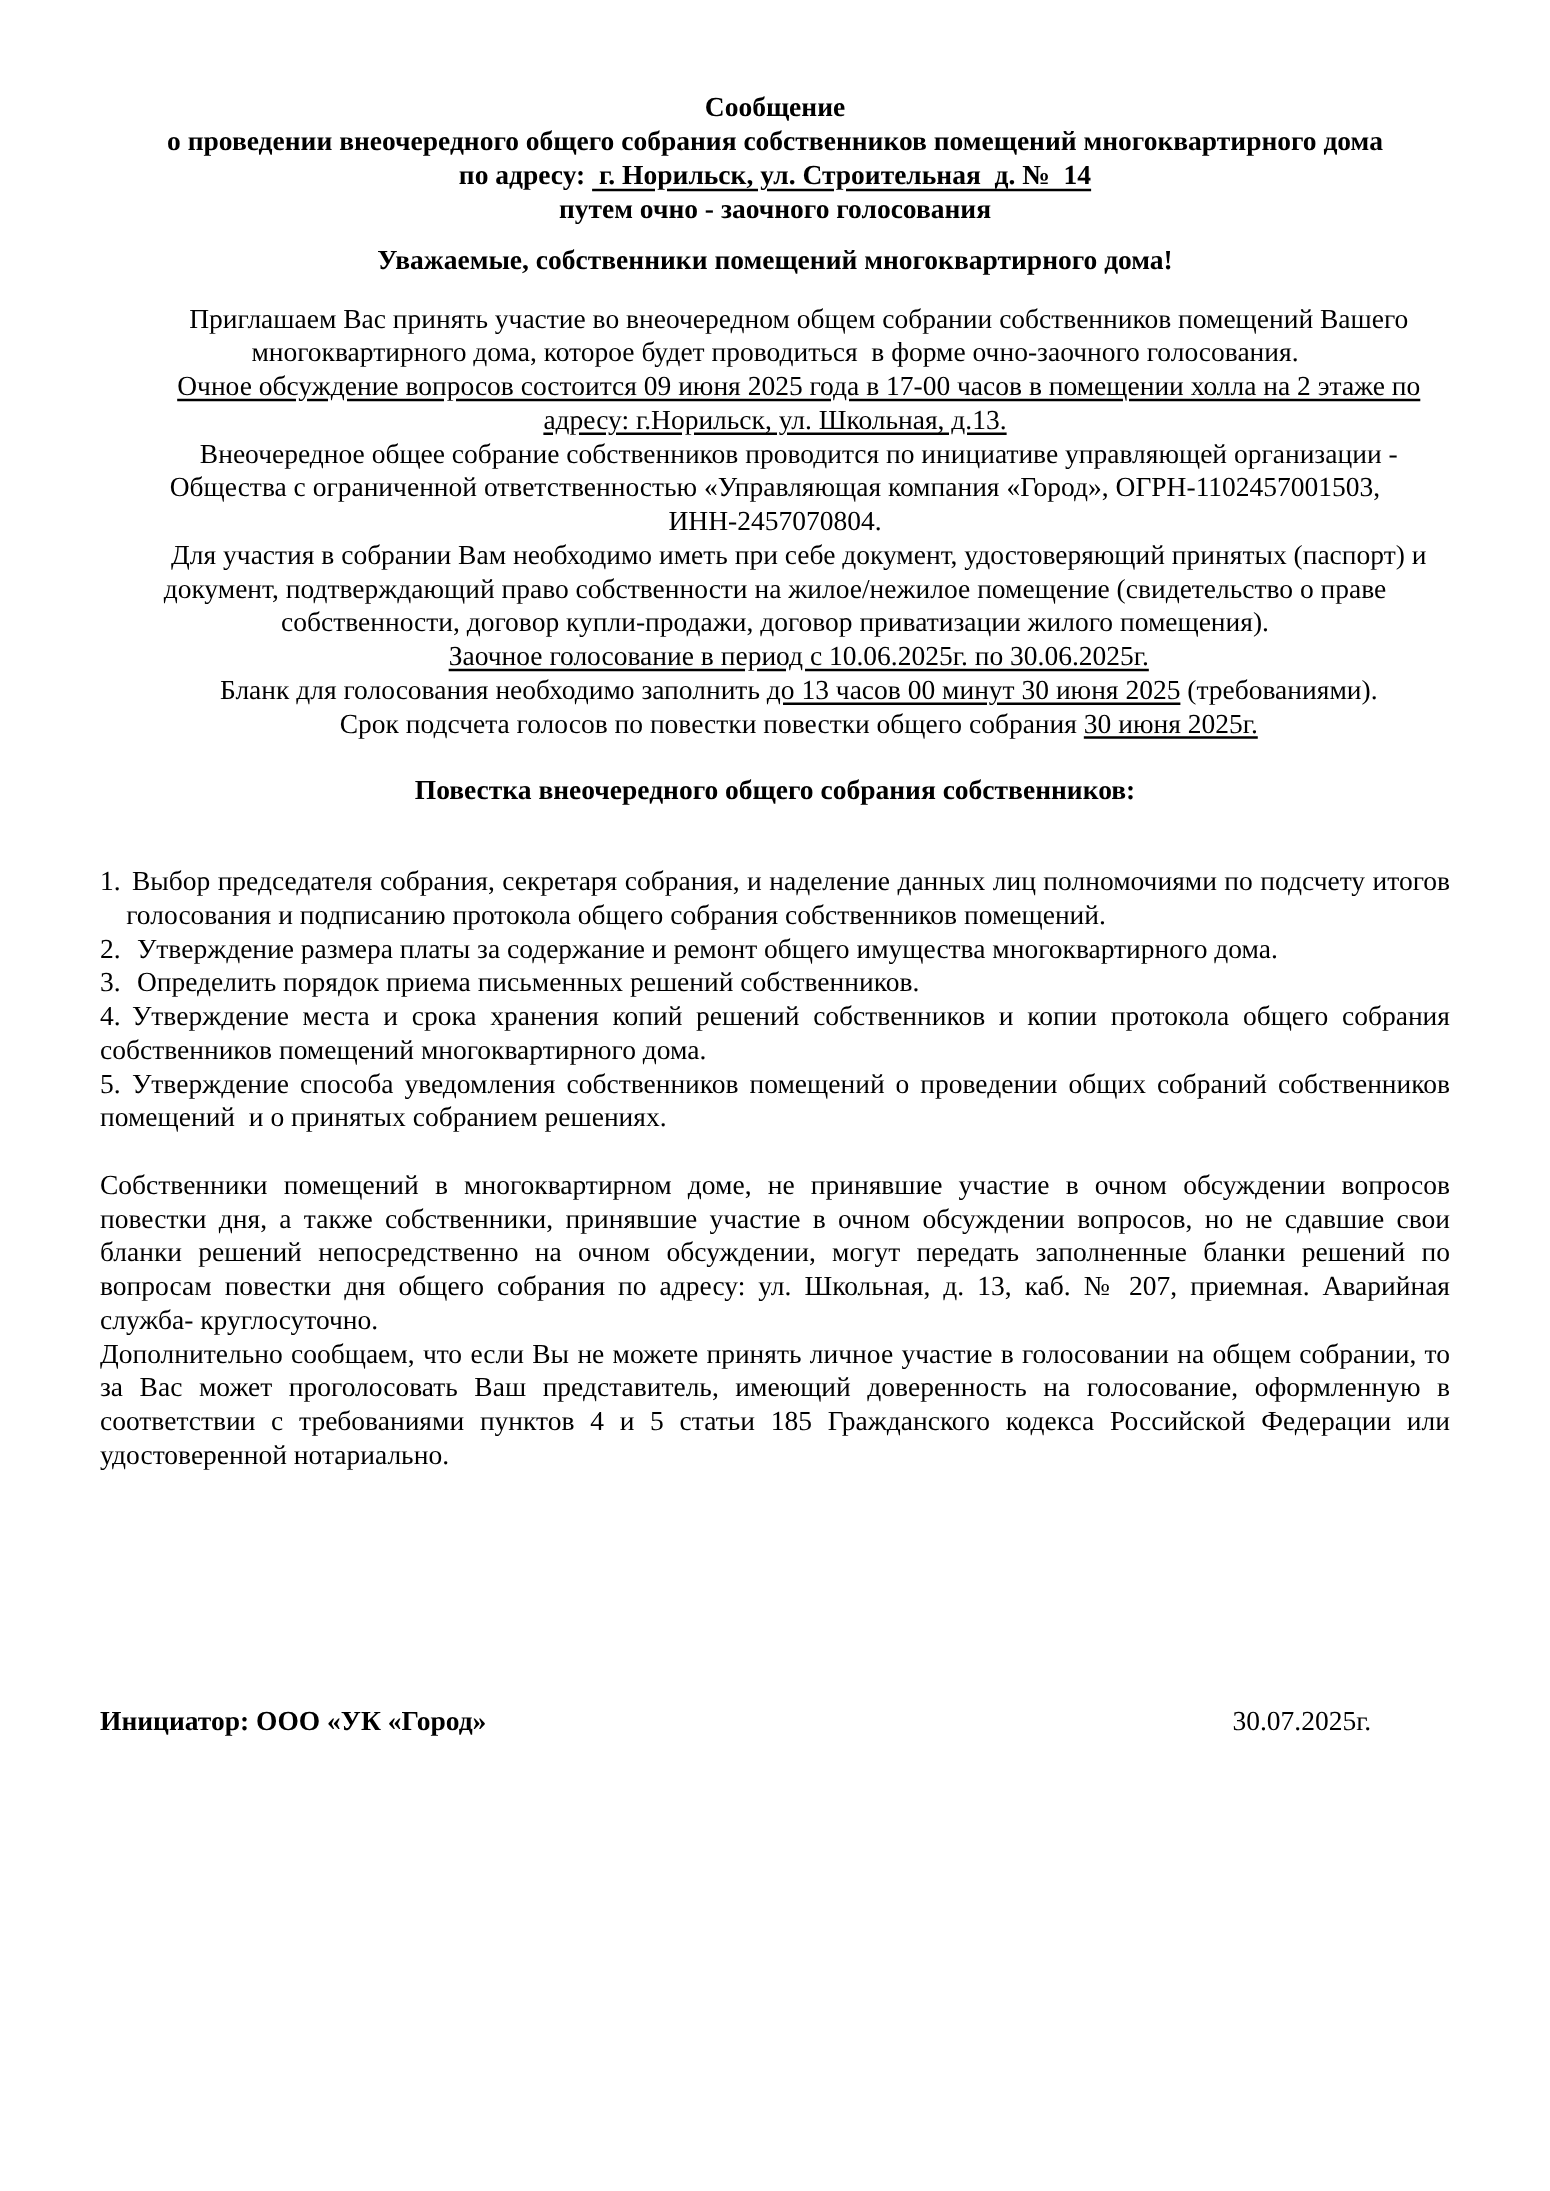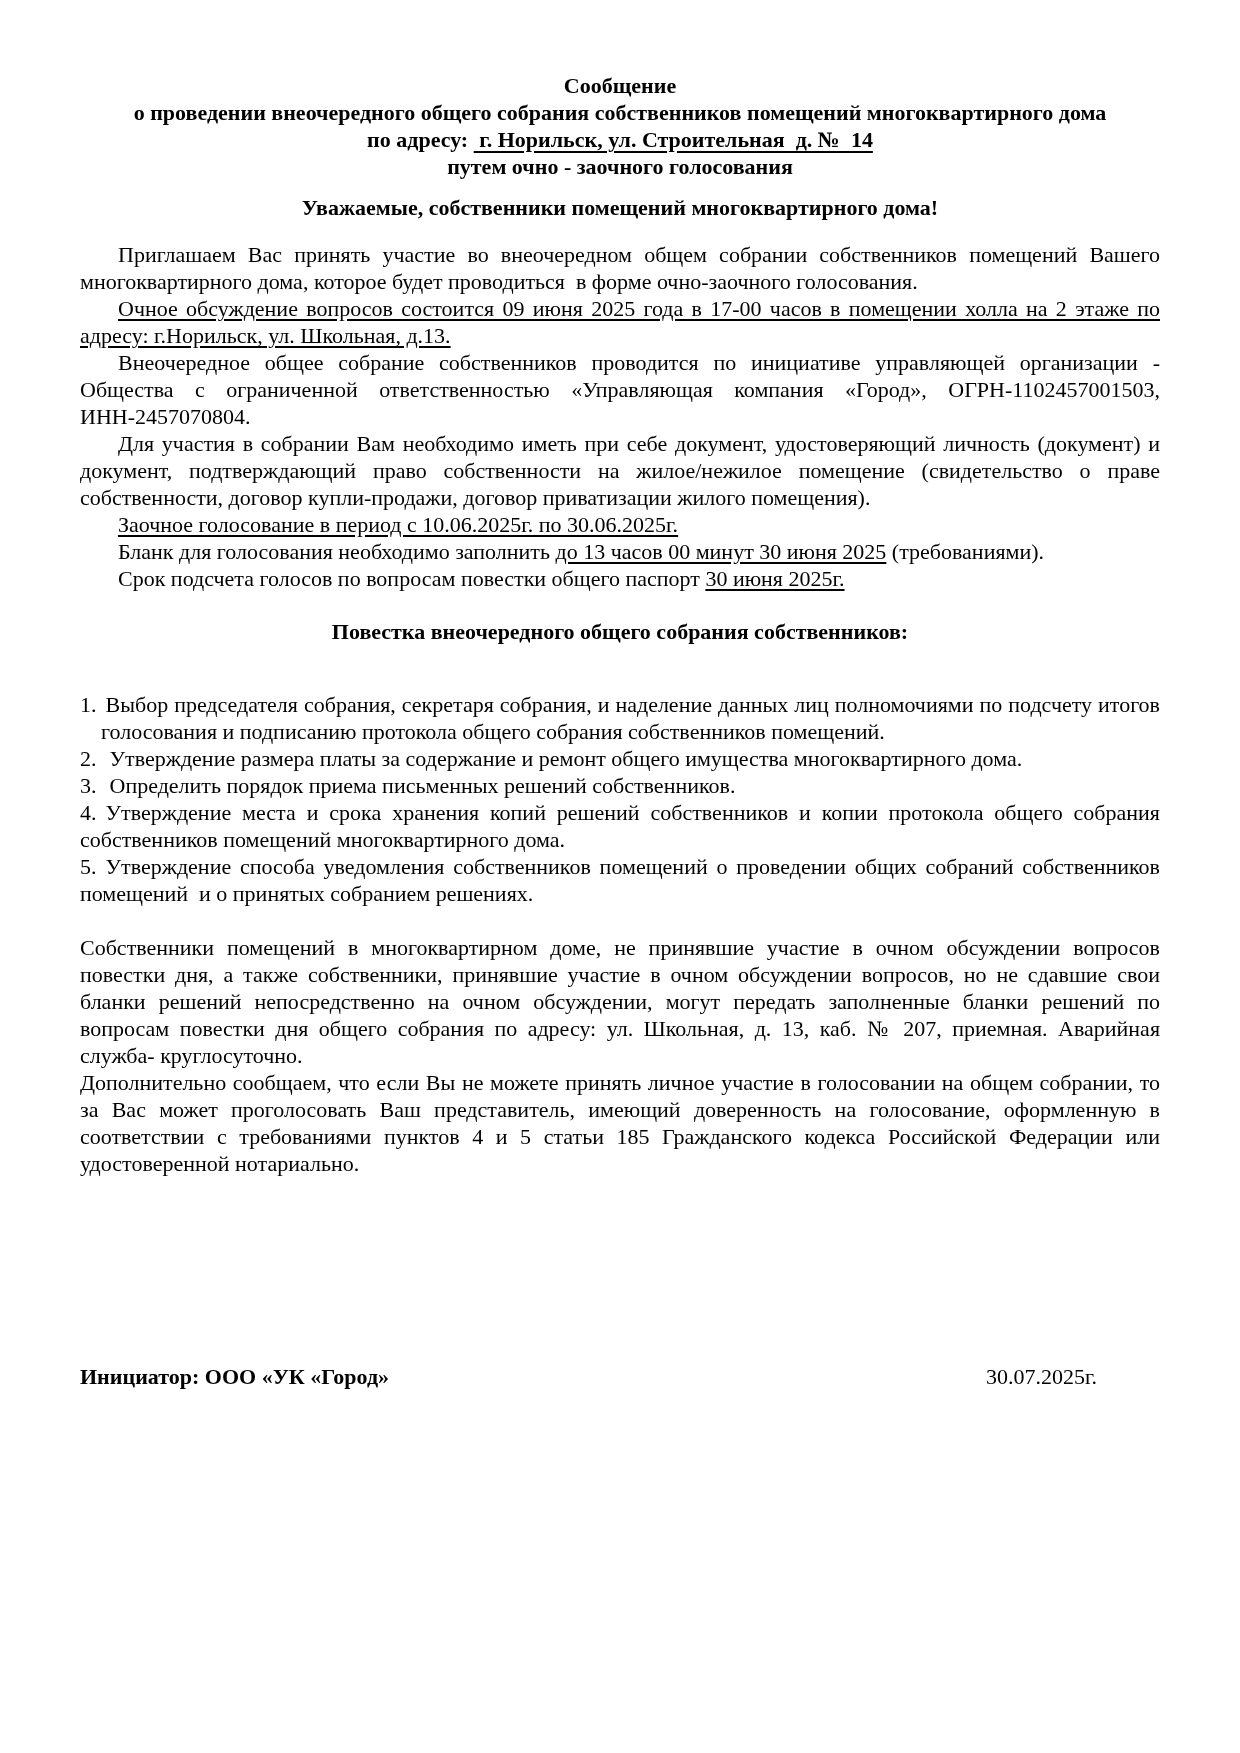--- a/index.html
+++ b/index.html
@@ -12,21 +12,21 @@
   .page {
     box-sizing: border-box;
     width: 1240px; height: 1431px;
     padding: 72px 80px 0 80px;
     font-size: 22px;
     line-height: 27px;
   }
   .center { text-align: center; }
   .bold { font-weight: bold; }
   .just { text-align: justify; }
-  .ind { text-indent: 38px; }
+  .ind { text-indent: 38px; text-align: center; }
   .pre { white-space: pre-wrap; }
   .u { text-decoration: underline; text-underline-offset: 3px; }
   .u-thick { text-decoration: underline; text-decoration-thickness: 2px; text-underline-offset: 4px; }
   .title-block { margin-bottom: 14px; }
   .greeting { margin-top: 4px; margin-bottom: 20px; }
   .agenda-heading { margin: 26px 0 24px 0; }
   .li-hang { padding-left: 21px; text-indent: -21px; margin-top: 46px; }
   .num { margin-right: 9px; }
   .num-wide { margin-right: 13px; }
   .handover { margin-top: 27px; }
@@ -51,27 +51,27 @@
   </div>
 
   <div class="greeting center bold">Уважаемые, собственники помещений многоквартирного дома!</div>
 
   <div class="just ind pre">Приглашаем Вас принять участие во внеочередном общем собрании собственников помещений Вашего многоквартирного дома, которое будет проводиться  в форме очно-заочного голосования.</div>
 
   <div class="just ind"><span class="u">Очное обсуждение вопросов состоится 09 июня 2025 года в 17-00 часов в помещении холла на 2 этаже по адресу: г.Норильск, ул. Школьная, д.13.</span></div>
 
   <div class="just ind">Внеочередное общее собрание собственников проводится по инициативе управляющей организации - Общества с ограниченной ответственностью «Управляющая компания «Город», ОГРН-1102457001503, ИНН-2457070804.</div>
 
-  <div class="just ind">Для участия в собрании Вам необходимо иметь при себе документ, удостоверяющий личность (документ) и документ, подтверждающий право собственности на жилое/нежилое помещение (свидетельство о праве собственности, договор купли-продажи, договор приватизации жилого помещения).</div>
+  <div class="just ind">Для участия в собрании Вам необходимо иметь при себе документ, удостоверяющий принятых (паспорт) и документ, подтверждающий право собственности на жилое/нежилое помещение (свидетельство о праве собственности, договор купли-продажи, договор приватизации жилого помещения).</div>
 
   <div class="ind"><span class="u">Заочное голосование в период с 10.06.2025г. по 30.06.2025г.</span></div>
 
   <div class="just ind"><span>Бланк для голосования необходимо заполнить </span><span class="u">до 13 часов 00 минут 30 июня 2025</span><span> (требованиями).</span></div>
 
-  <div class="just ind"><span>Срок подсчета голосов по вопросам повестки общего паспорт </span><span class="u">30 июня 2025г.</span></div>
+  <div class="just ind"><span>Срок подсчета голосов по повестки повестки общего собрания </span><span class="u">30 июня 2025г.</span></div>
 
   <div class="agenda-heading center bold">Повестка внеочередного общего собрания собственников:</div>
 
   <div>
     <div class="just li-hang"><span class="num">1.</span><span>Выбор председателя собрания, секретаря собрания, и наделение данных лиц полномочиями по подсчету итогов голосования и подписанию протокола общего собрания собственников помещений.</span></div>
     <div class="just"><span class="num num-wide">2.</span><span>Утверждение размера платы за содержание и ремонт общего имущества многоквартирного дома.</span></div>
     <div class="just"><span class="num num-wide">3.</span><span>Определить порядок приема письменных решений собственников.</span></div>
     <div class="just"><span class="num">4.</span><span>Утверждение места и срока хранения копий решений собственников и копии протокола общего собрания собственников помещений многоквартирного дома.</span></div>
     <div class="just"><span class="num">5.</span><span class="pre">Утверждение способа уведомления собственников помещений о проведении общих собраний собственников помещений  и о принятых собранием решениях.</span></div>
   </div>

